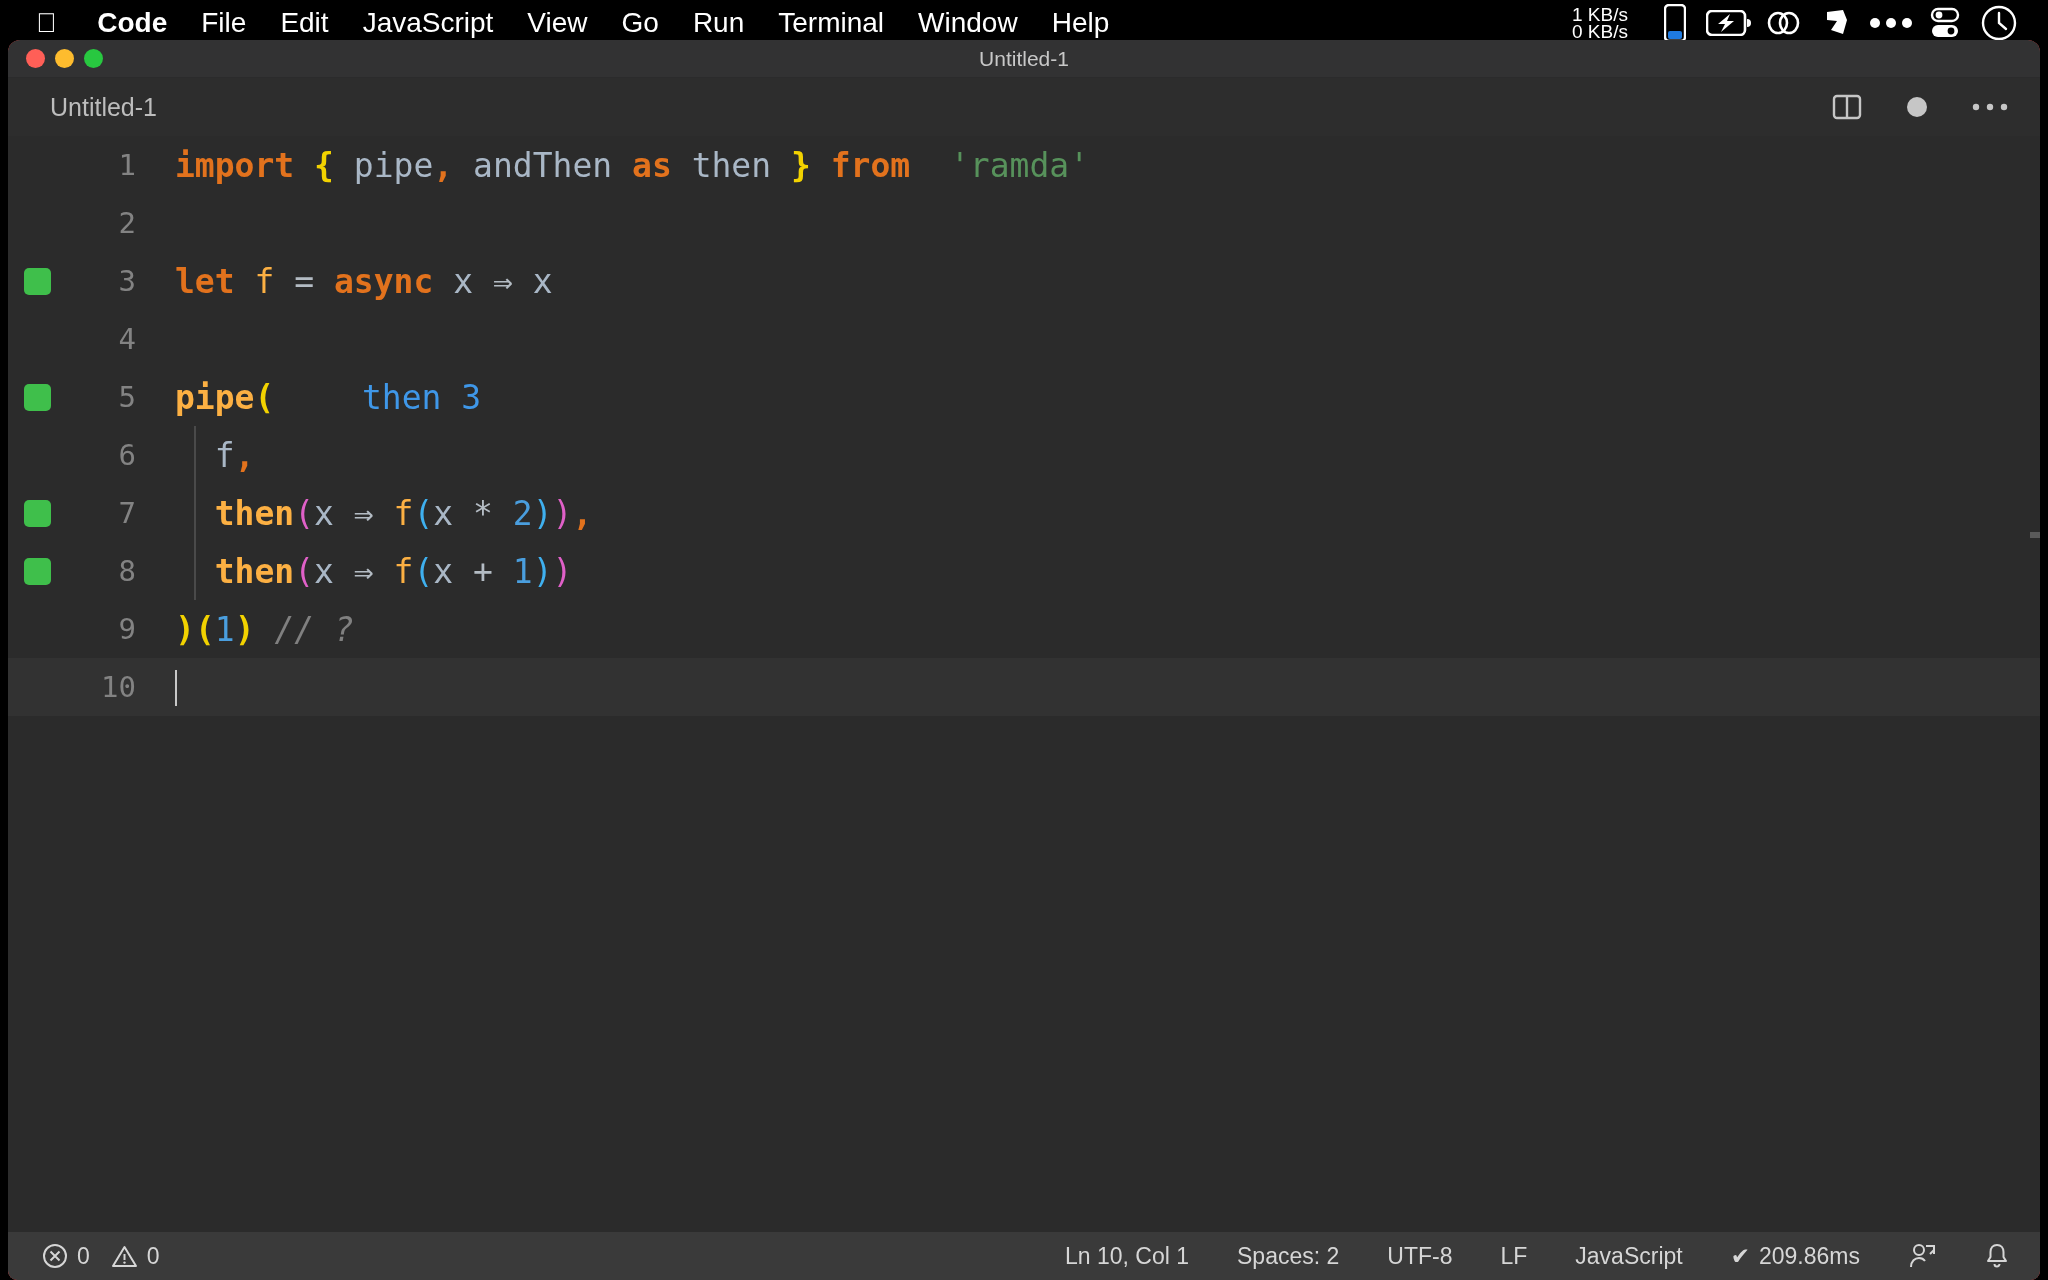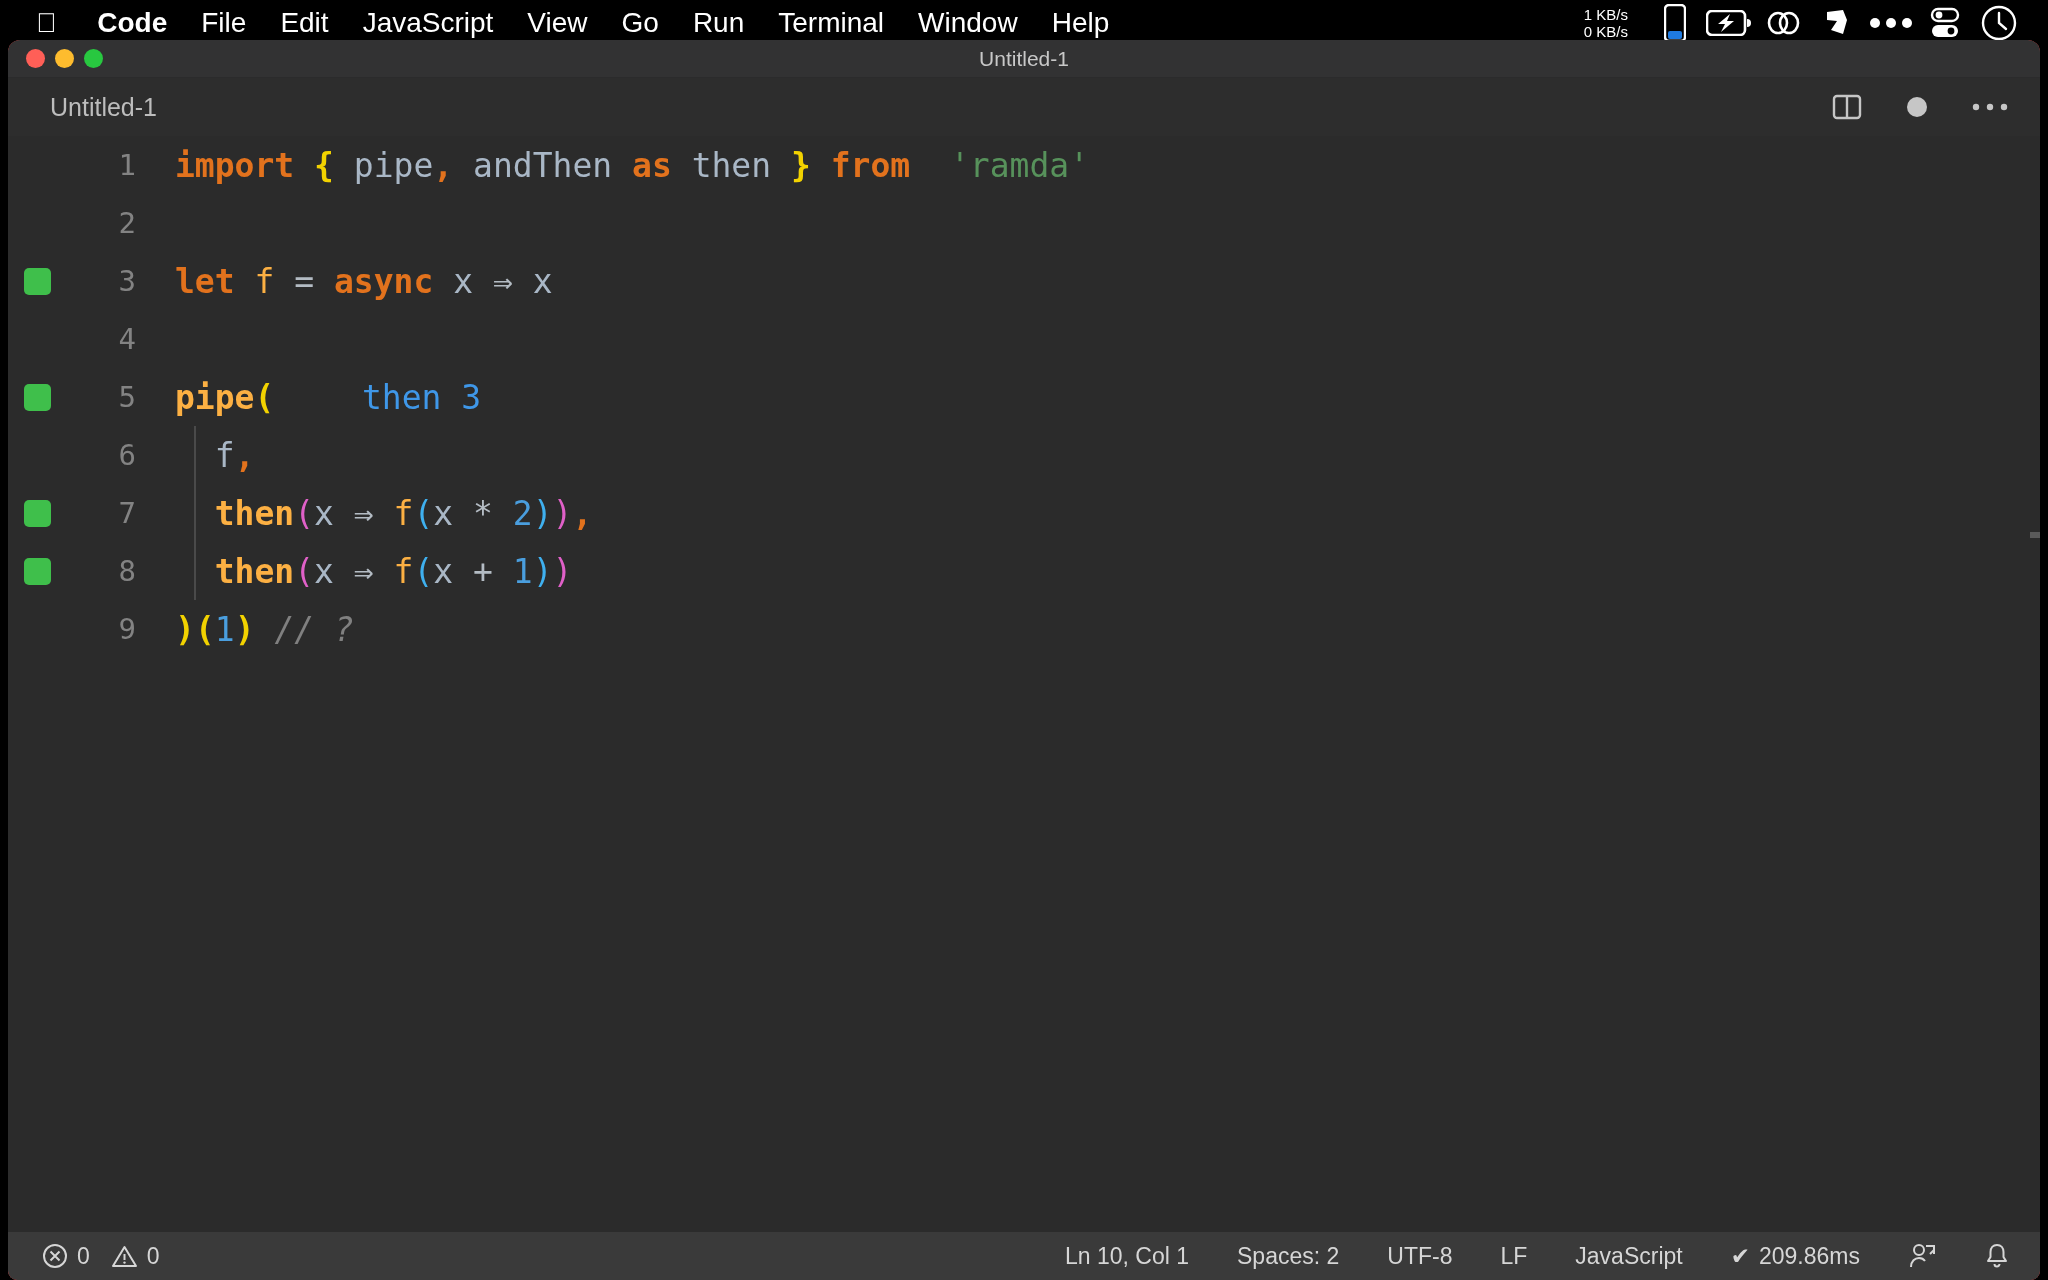--- a/index.html
+++ b/index.html
@@ -9,21 +9,21 @@
   
   #menubar{
     position:absolute; left:0; top:0; width:2048px; height:46px;
     background:#000; display:flex; align-items:center; color:#fff;
   }
   #menubar .apple{ margin-left:36px; margin-right:24px; font-size:27px; line-height:1; }
   #menubar .mi{ font-size:28px; padding:0 17px; color:#fff; white-space:nowrap; }
   #menubar .mi.bold{ font-weight:bold; }
   #menubar .spacer{ flex:1; }
   #menubar .right{ display:flex; align-items:center; margin-right:22px; gap:0px; }
-  .net{ font-size:15px; line-height:17px; text-align:right; margin-right:20px; }
+  .net{ font-size:19px; line-height:17px; text-align:right; margin-right:20px; }
   .tray-ic{ width:54px; display:flex; align-items:center; justify-content:center; }
 
   
   #window{
     position:absolute; left:8px; top:40px; width:2032px; height:1240px;
     background:#ef4444; border-radius:12px 12px 9px 9px; overflow:hidden;
   }
   #titlebar{
     height:38px; background:#323233; position:relative;
     display:flex; align-items:center; border-bottom:1px solid #2b2b2c;
@@ -264,20 +264,25 @@
             <div class="bp"></div>
           </div>
           <div class="lnum">8</div>
           <div class="indent"></div>
           <div class="code"><span class="plain">  </span><span class="fnb">then</span><span class="bm">(</span><span class="plain">x</span><span class="plain"> </span><span class="op">⇒</span><span class="plain"> </span><span class="fn">f</span><span class="bc">(</span><span class="plain">x</span><span class="plain"> </span><span class="op">+</span><span class="plain"> </span><span class="num">1</span><span class="bc">)</span><span class="bm">)</span></div>
         </div>
         <div class="row">
           <div class="glyph"></div>
           <div class="lnum">9</div>
           <div class="code"><span class="by-b">)</span><span class="by-b">(</span><span class="num">1</span><span class="by-b">)</span><span class="plain"> </span><span class="cmt">// ?</span></div>
+        </div>
+        <div class="row cur">
+          <div class="glyph"></div>
+          <div class="lnum">10</div>
+          <div class="code"><span class="caret"></span></div>
         </div>
       </div>
     <div id="scrollmark"></div>
   </div>
 
   <div id="statusbar">
     <div id="sb-left">
       <div class="sb-item">
         <span>
           <svg width="26" height="26" viewBox="0 0 26 26">

